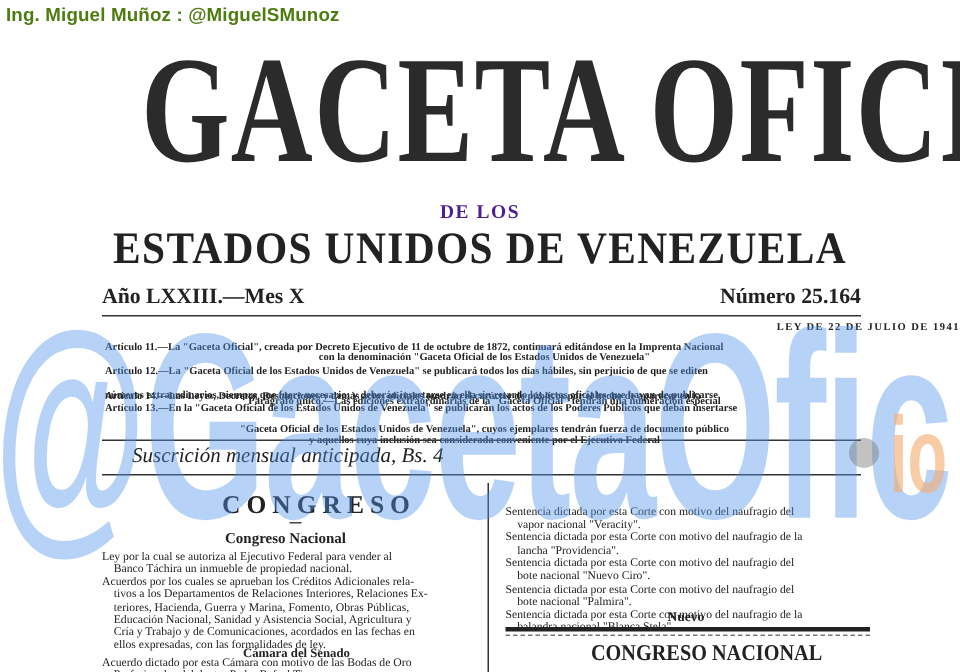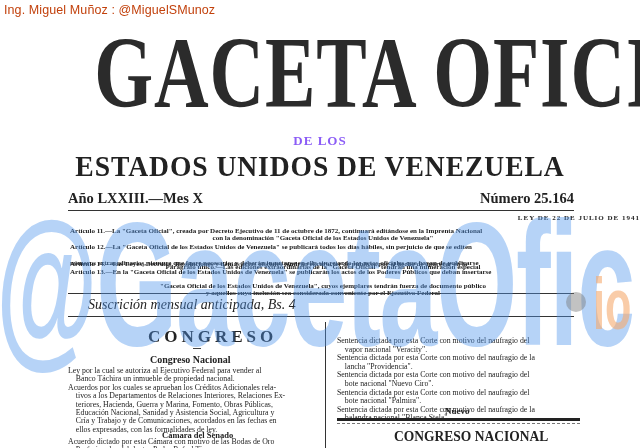--- a/index.html
+++ b/index.html
@@ -1,34 +1,34 @@
 <!DOCTYPE html>
 <html><head>
   <meta charset="utf-8">
   <style>
     * { margin: 0; padding: 0; box-sizing: border-box; }
     html, body { width: 640px; height: 448px; overflow: hidden; background: #ffffff; }
     body { position: relative; font-family: "Liberation Serif", serif; color: #1a1a1a; }
 
     .credit {
       position: absolute; left: 4px; top: 3px;
-      font-family: "Liberation Sans", sans-serif; font-weight: normal;
-      font-size: 12.5px; color: #c2410c; letter-spacing: 0.1px;
+      font-family: "Liberation Sans", sans-serif; font-weight: bold;
+      font-size: 12.5px; color: #4d7c0f; letter-spacing: 0.1px;
     }
 
     .masthead {
       position: absolute; left: 62px; top: 26px; width: 536px; height: 80px;
       font-family: "Liberation Serif", serif; font-weight: bold;
       font-size: 86px; line-height: 80px; color: #2b2b2b;
       text-align: center; transform: scaleX(0.88) scaleY(1.18); transform-origin: top center;
       letter-spacing: 1px; white-space: nowrap;
     }
     .de-los {
       position: absolute; left: 0; width: 640px; top: 133px; text-align: center;
-      font-weight: bold; font-size: 13px; letter-spacing: 1px; color: #8b5cf6;
+      font-weight: bold; font-size: 13px; letter-spacing: 1px; color: #4c1d95;
     }
     .estados {
       position: absolute; left: 0; width: 640px; top: 150px; text-align: center;
       font-weight: bold; font-size: 30px; line-height: 32px; color: #222;
       transform: scaleX(0.92); transform-origin: top center; letter-spacing: 1px;
       white-space: nowrap;
     }
     .issue-line {
       position: absolute; left: 68px; right: 66px; top: 190px; height: 18px;
       display: flex; justify-content: space-between; align-items: baseline;

